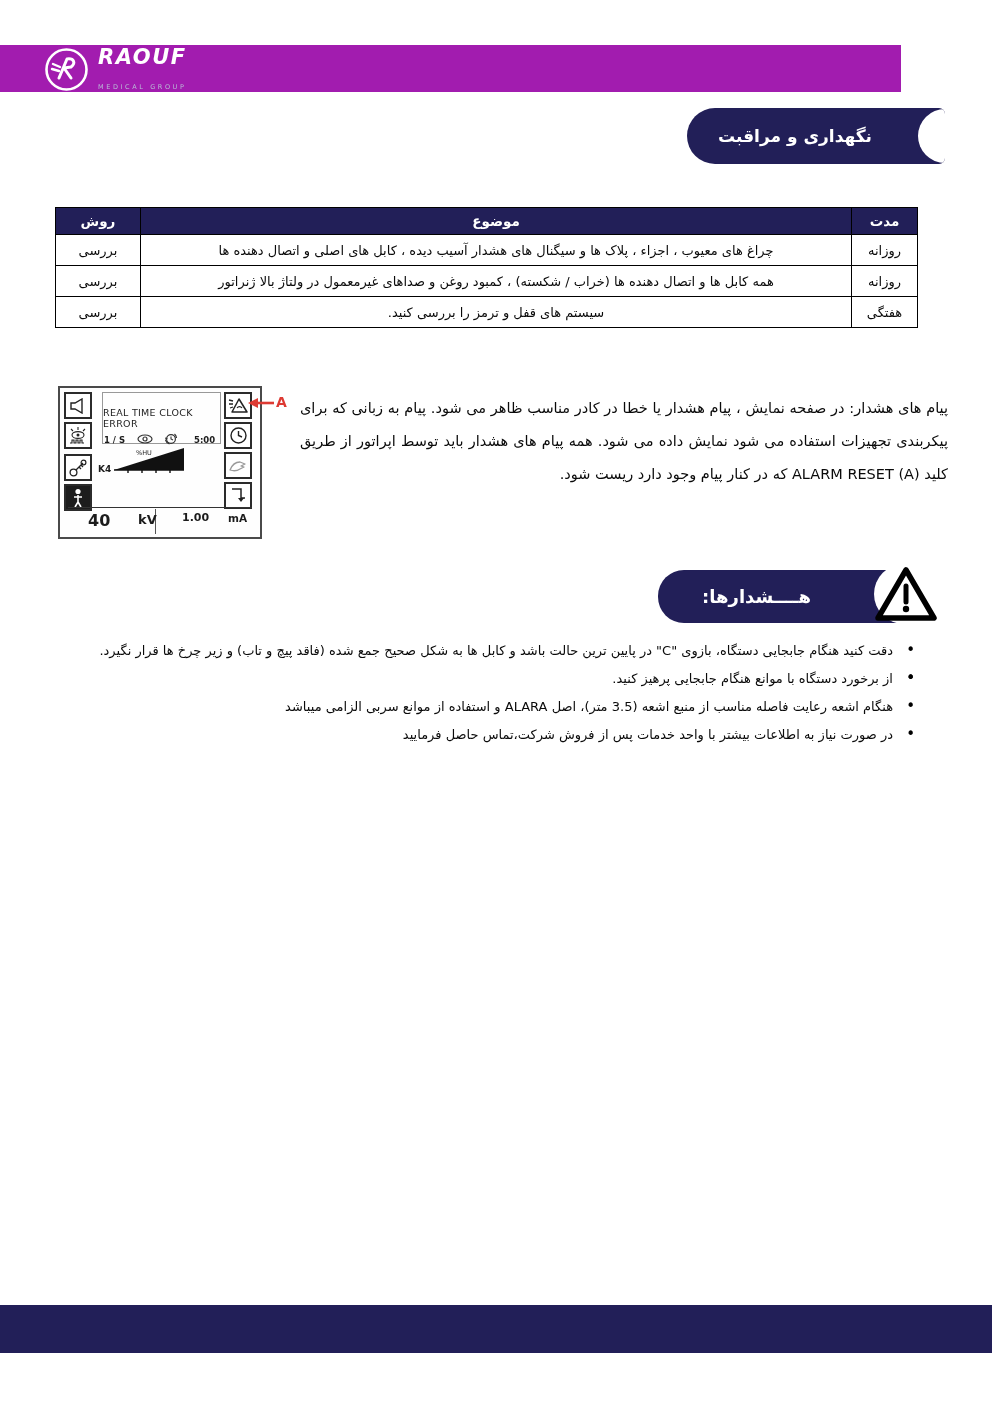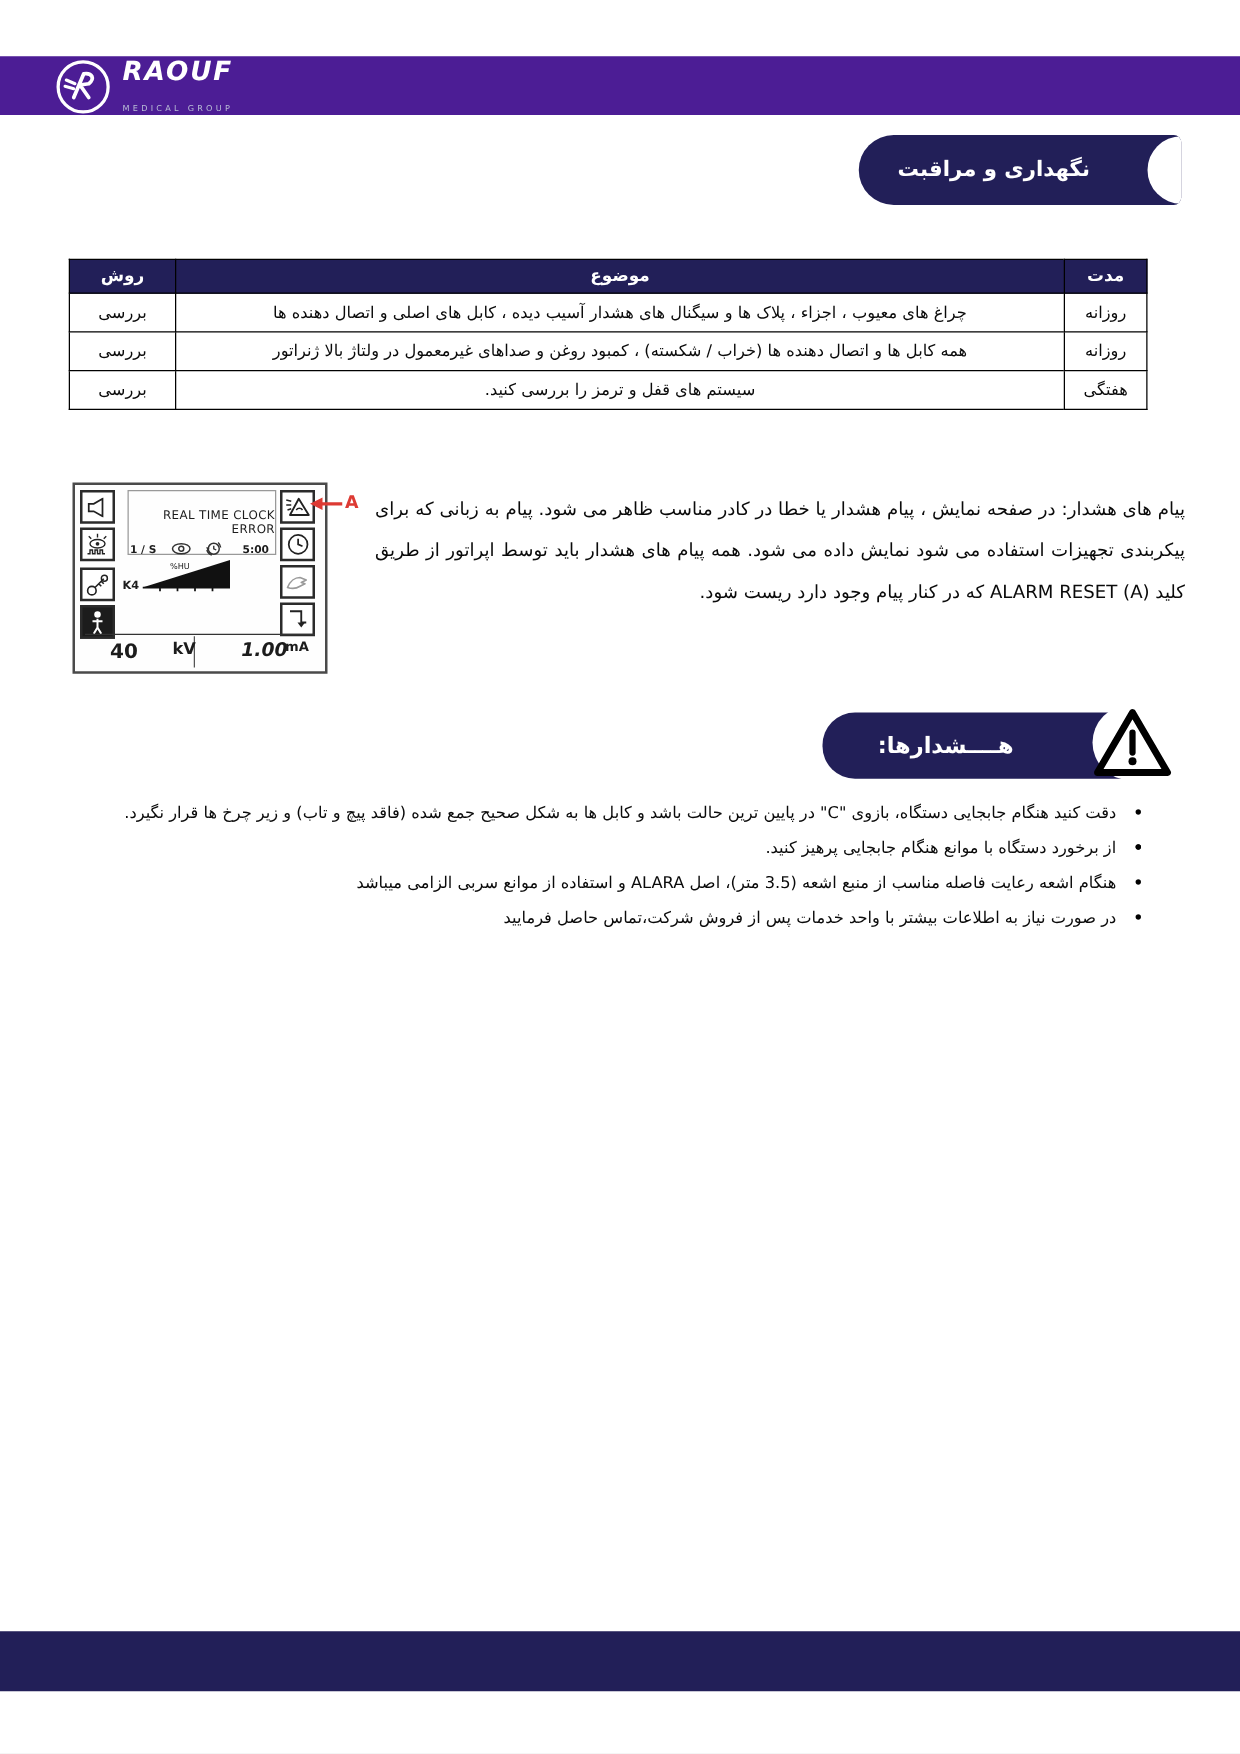--- a/index.html
+++ b/index.html
@@ -2,21 +2,21 @@
 <html lang="fa"><head>
 <meta charset="utf-8">
 <style>
   html,body{margin:0;padding:0;background:#e8e8e8;}
   .page{
     position:relative;width:992px;height:1403px;background:#ffffff;
     margin:0 auto;overflow:hidden;
     font-family:"DejaVu Sans","Liberation Sans",sans-serif;color:#0a0a0a;
   }
   
-  .topbar{position:absolute;left:0;top:45px;width:992px;height:47px;background:#4c1d95;}
+  .topbar{position:absolute;left:0;top:45px;width:901px;height:47px;background:#a21caf;}
   .logo-wrap{position:absolute;left:44px;top:1px;height:46px;display:flex;align-items:center;gap:9px;}
   .logo-circle{width:45px;height:45px;flex:0 0 auto;}
   .brand-text{display:flex;flex-direction:column;line-height:1;}
   .brand-name{color:#ffffff;font-size:21px;font-weight:bold;letter-spacing:1.5px;font-style:italic;}
   .brand-sub{color:#b9bdd6;font-size:6.5px;letter-spacing:2.6px;margin-top:16px;text-align:center;}
   
   .badge{position:absolute;background:#221F58;color:#ffffff;overflow:hidden;
          display:flex;align-items:center;direction:rtl;}
   .badge .notch{position:absolute;top:50%;transform:translateY(-50%);
          background:#ffffff;border-radius:50%;}
@@ -33,21 +33,21 @@
   .mtable th,.mtable td{border:1.6px solid #000;text-align:center;vertical-align:middle;}
   .mtable th{background:#221F58;color:#fff;font-size:13.5px;font-weight:bold;height:24px;}
   .mtable td{font-size:13px;height:30px;padding:0 8px;}
   
   .screen{position:absolute;left:58px;top:386px;width:200px;height:149px;
           border:2px solid #4a4a4a;background:#fefefe;box-sizing:content-box;}
   .ibox{position:absolute;width:28px;height:27px;border:2px solid #2b2b2b;background:#fff;
         display:flex;align-items:center;justify-content:center;box-sizing:border-box;}
   .ibox.dark{background:#1c1c1c;}
   .msgbox{position:absolute;left:42px;top:4px;width:117px;height:50px;border:1px solid #999;
-          display:flex;align-items:center;justify-content:center;text-align:right;
+          display:flex;align-items:center;justify-content:center;text-align:left;
           font-size:9.5px;letter-spacing:.3px;color:#1c1c1c;}
   .srow{position:absolute;font-weight:bold;color:#1c1c1c;}
   .wedge{position:absolute;left:54px;top:60px;width:70px;height:26px;}
   .heat-label{position:absolute;left:76px;top:61px;font-size:6.5px;font-weight:normal;color:#222;}
   .kvline{position:absolute;left:8px;top:119px;width:184px;border-top:1.6px solid #333;}
   .vdiv{position:absolute;left:95px;top:121px;height:25px;border-left:1.2px solid #555;}
   .callout-arrow{position:absolute;left:248px;top:396px;width:26px;height:14px;}
   .callout-a{position:absolute;left:276px;top:394px;color:#DD3A33;font-size:14px;font-weight:bold;}
   
   .para{position:absolute;left:300px;top:392px;width:648px;direction:rtl;
@@ -192,21 +192,21 @@
     <svg class="wedge" viewBox="0 0 70 26">
       <polygon points="0,22 70,0 70,22" fill="#111"></polygon>
       <path d="M0 22 h70 M14 22 v3 M28 22 v3 M42 22 v3 M56 22 v3" stroke="#111" stroke-width="1.4" fill="none"></path>
     </svg>
     <span class="heat-label">%HU</span>
 
     <div class="kvline"></div>
     <div class="vdiv"></div>
     <span class="srow" style="left:28px;top:123px;font-size:16px;">40</span>
     <span class="srow" style="left:78px;top:124px;font-size:13px;text-align:center;">kV</span>
-    <span class="srow" style="left:133px;top:123px;font-size:15px;font-style:italic;">1.00</span>
+    <span class="srow" style="left:122px;top:123px;font-size:11px;">1.00</span>
     <span class="srow" style="left:168px;top:124px;font-size:10.5px;">mA</span>
   </div>
 
   <svg class="callout-arrow" viewBox="0 0 26 14">
     <path d="M8 7 H26" stroke="#DD3A33" stroke-width="2.6"></path>
     <path d="M0 7 L10 2 V12 Z" fill="#DD3A33"></path>
   </svg>
   <span class="callout-a">A</span>
 
   <div class="para">پیام های هشدار: در صفحه نمایش ، پیام هشدار یا خطا در کادر مناسب ظاهر می شود. پیام به زبانی که برای پیکربندی تجهیزات استفاده می شود نمایش داده می شود. همه پیام های هشدار باید توسط اپراتور از طریق کلید ALARM RESET (A) که در کنار پیام وجود دارد ریست شود.</div>

